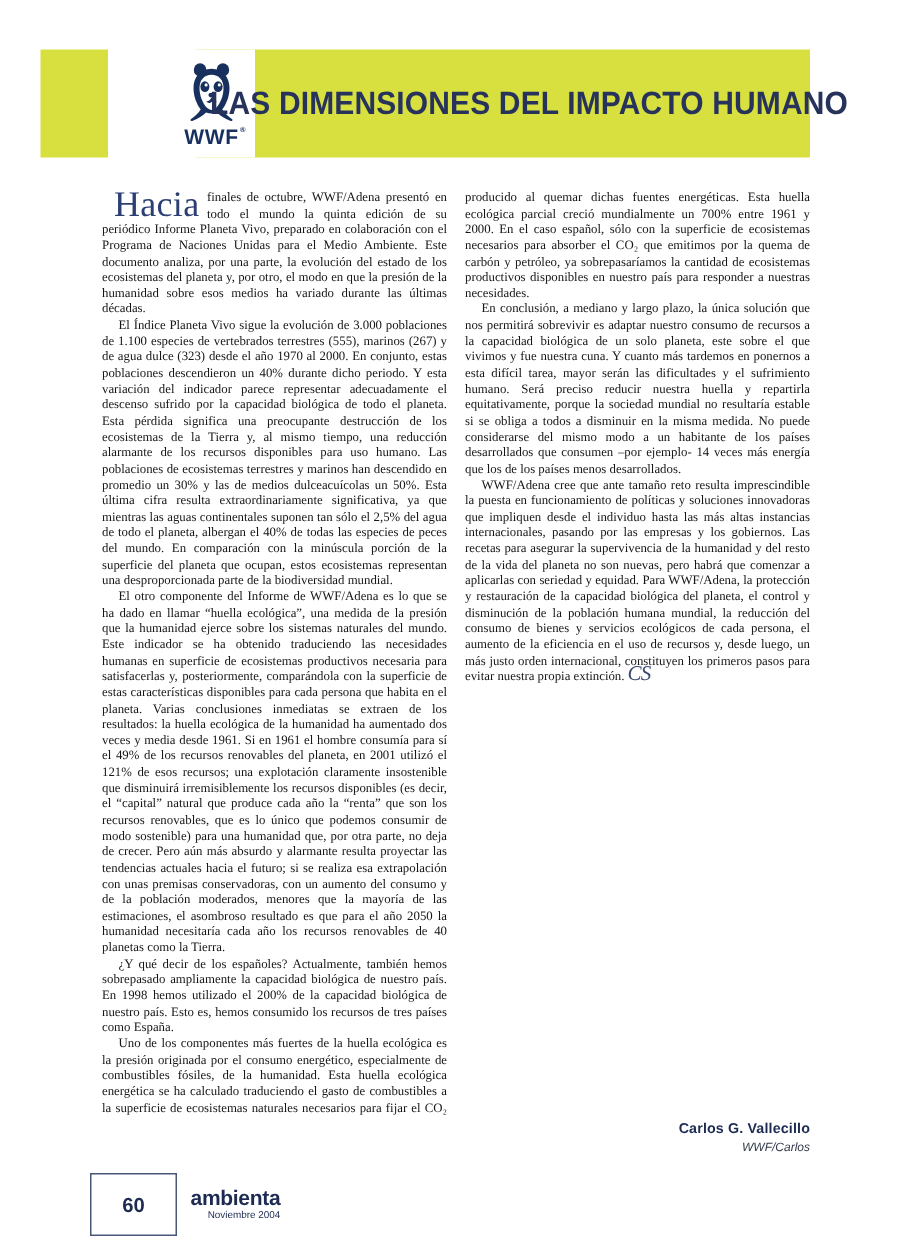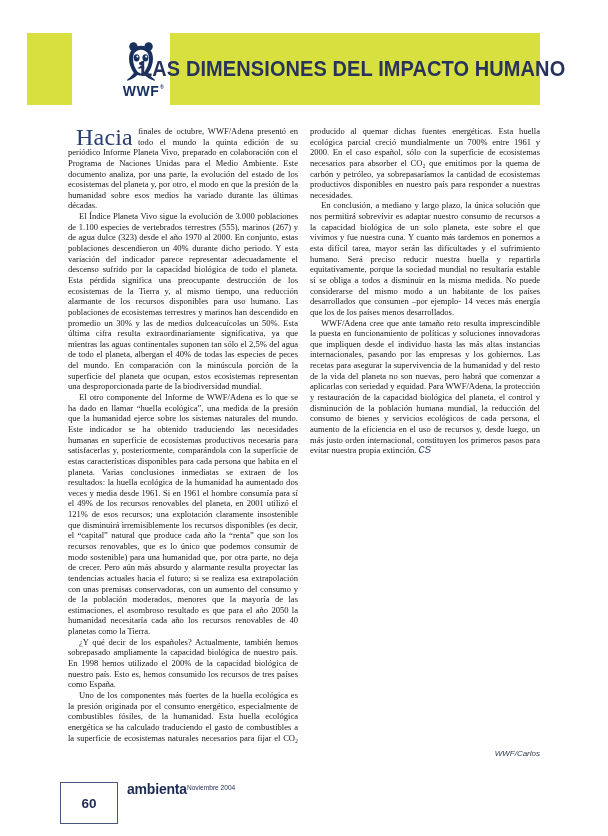--- a/index.html
+++ b/index.html
@@ -119,22 +119,22 @@
   .dropcap {
     font-family: "Liberation Serif", "DejaVu Serif", serif;
     font-size: 24px;
     line-height: 20px;
     color: #2b3f73;
     float: left;
     margin: 1px 5px 0 8px;
     letter-spacing: 0.2px;
   }
   .endmark {
-    font-family: Liberation Mono, monospace;
-    font-size: 11px;
+    font-family: Liberation Serif, serif;
+    font-size: 14px;
     color: #3c4a70;
     font-style: italic;
     letter-spacing: -0.5px;
     padding-left: 2px;
   }
 
   
   .signature {
     position: absolute;
     right: 68px;
@@ -177,22 +177,23 @@
     justify-content: center;
     font-family: "Liberation Sans", "DejaVu Sans", sans-serif;
     font-weight: bold;
     font-size: 13.5px;
     color: #1d2b52;
     box-sizing: border-box;
   }
   .footer-meta {
     padding-left: 9px;
     display: flex;
-    flex-direction: row;
+    flex-direction: column;
     justify-content: center;
+    align-items: flex-end;
   }
   .masthead {
     font-family: "Liberation Sans", "DejaVu Sans", sans-serif;
     font-weight: bold;
     font-size: 14px;
     color: #1d2b52;
     letter-spacing: -0.2px;
     line-height: 1;
   }
   .issue-date {
@@ -241,20 +242,21 @@
   <p class="first"><span class="dropcap">Hacia</span><span>finales de octubre, WWF/Adena presentó en todo el mundo la quinta edición de su periódico Informe Planeta Vivo, preparado en colaboración con el Programa de Naciones Unidas para el Medio Ambiente. Este documento analiza, por una parte, la evolución del estado de los ecosistemas del planeta y, por otro, el modo en que la presión de la humanidad sobre esos medios ha variado durante las últimas décadas.</span></p>
   <p><span>El Índice Planeta Vivo sigue la evolución de 3.000 poblaciones de 1.100 especies de vertebrados terrestres (555), marinos (267) y de agua dulce (323) desde el año 1970 al 2000. En conjunto, estas poblaciones descendieron un 40% durante dicho periodo. Y esta variación del indicador parece representar adecuadamente el descenso sufrido por la capacidad biológica de todo el planeta. Esta pérdida significa una preocupante destrucción de los ecosistemas de la Tierra y, al mismo tiempo, una reducción alarmante de los recursos disponibles para uso humano. Las poblaciones de ecosistemas terrestres y marinos han descendido en promedio un 30% y las de medios dulceacuícolas un 50%. Esta última cifra resulta extraordinariamente significativa, ya que mientras las aguas continentales suponen tan sólo el 2,5% del agua de todo el planeta, albergan el 40% de todas las especies de peces del mundo. En comparación con la minúscula porción de la superficie del planeta que ocupan, estos ecosistemas representan una desproporcionada parte de la biodiversidad mundial.</span></p>
   <p><span>El otro componente del Informe de WWF/Adena es lo que se ha dado en llamar “huella ecológica”, una medida de la presión que la humanidad ejerce sobre los sistemas naturales del mundo. Este indicador se ha obtenido traduciendo las necesidades humanas en superficie de ecosistemas productivos necesaria para satisfacerlas y, posteriormente, comparándola con la superficie de estas características disponibles para cada persona que habita en el planeta. Varias conclusiones inmediatas se extraen de los resultados: la huella ecológica de la humanidad ha aumentado dos veces y media desde 1961. Si en 1961 el hombre consumía para sí el 49% de los recursos renovables del planeta, en 2001 utilizó el 121% de esos recursos; una explotación claramente insostenible que disminuirá irremisiblemente los recursos disponibles (es decir, el “capital” natural que produce cada año la “renta” que son los recursos renovables, que es lo único que podemos consumir de modo sostenible)  para una humanidad que, por otra parte, no deja de crecer. Pero aún más absurdo y alarmante resulta proyectar las tendencias actuales hacia el futuro; si se realiza esa extrapolación con unas premisas conservadoras, con un aumento del consumo y de la población moderados, menores que la mayoría de las estimaciones, el asombroso resultado es que para el año 2050 la humanidad necesitaría cada año los recursos renovables de 40 planetas como la Tierra.</span></p>
   <p><span>¿Y qué decir de los españoles? Actualmente, también hemos sobrepasado ampliamente la capacidad biológica de nuestro país. En 1998 hemos utilizado el 200% de la capacidad biológica de nuestro país. Esto es, hemos consumido los recursos de tres países como España.</span></p>
   <p><span>Uno de los componentes más fuertes de la huella ecológica es la presión originada por el consumo energético, especialmente de combustibles fósiles, de la humanidad. Esta huella ecológica energética se ha calculado traduciendo el gasto de combustibles a la superficie de ecosistemas naturales necesarios para fijar el CO₂ producido al quemar dichas fuentes energéticas. Esta huella ecológica parcial creció mundialmente un 700% entre 1961 y 2000. En el caso español, sólo con la superficie de ecosistemas necesarios para absorber el CO₂  que emitimos por la quema de carbón y petróleo, ya sobrepasaríamos la cantidad de ecosistemas productivos disponibles en nuestro país para responder a nuestras necesidades.</span></p>
   <p><span>En conclusión, a mediano y largo plazo, la única solución que nos permitirá sobrevivir es adaptar nuestro consumo de recursos a la capacidad biológica de un solo planeta, este sobre el que vivimos y fue nuestra cuna. Y cuanto más tardemos en ponernos a esta difícil tarea, mayor serán las dificultades y el sufrimiento humano. Será preciso reducir nuestra huella y repartirla equitativamente, porque la sociedad mundial no resultaría estable si se obliga a todos a disminuir en la misma medida. No puede considerarse del mismo modo a un habitante de los países desarrollados que consumen –por ejemplo- 14 veces más energía que los de los países menos desarrollados.</span></p>
   <p><span>WWF/Adena cree que ante tamaño reto resulta imprescindible la puesta en funcionamiento de políticas y soluciones innovadoras que impliquen desde el individuo hasta las más altas instancias internacionales, pasando por las empresas y los gobiernos. Las recetas para asegurar la supervivencia de la humanidad y del resto de la vida del planeta no son nuevas, pero habrá que comenzar a aplicarlas con seriedad y equidad. Para WWF/Adena, la protección y restauración de la capacidad biológica del planeta, el control y disminución de la población humana mundial, la reducción del consumo de bienes y servicios ecológicos de cada persona, el aumento de la eficiencia en el uso de recursos y, desde luego, un más justo orden internacional, constituyen los primeros pasos para evitar nuestra propia extinción.</span><span class="endmark">CS</span></p>
 </div>
 
 <div class="signature">
+  <span class="sig-name">Carlos G. Vallecillo</span>
   <span class="sig-org">WWF/Carlos</span>
 </div>
 
 <div class="footer">
   <div class="folio-box">60</div>
   <div class="footer-meta">
     <div class="masthead">ambienta</div>
     <div class="issue-date">Noviembre 2004</div>
   </div>
 </div>

